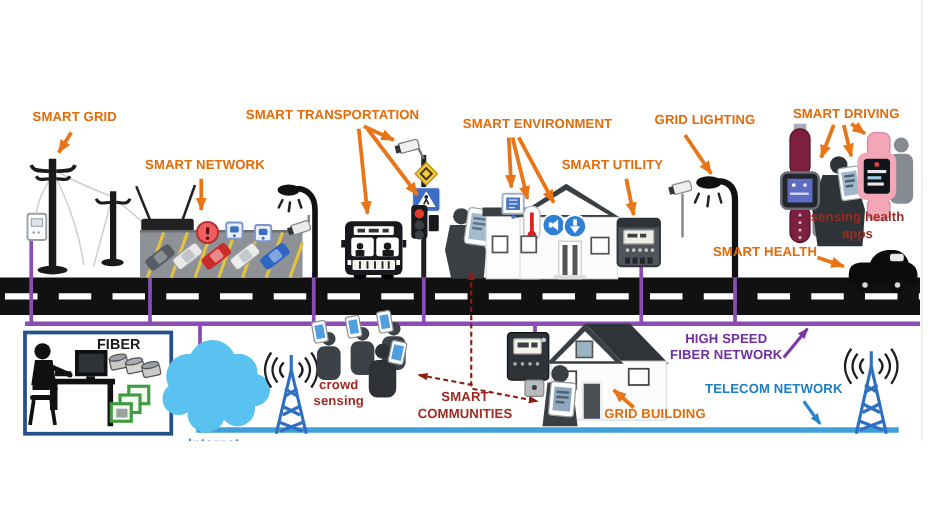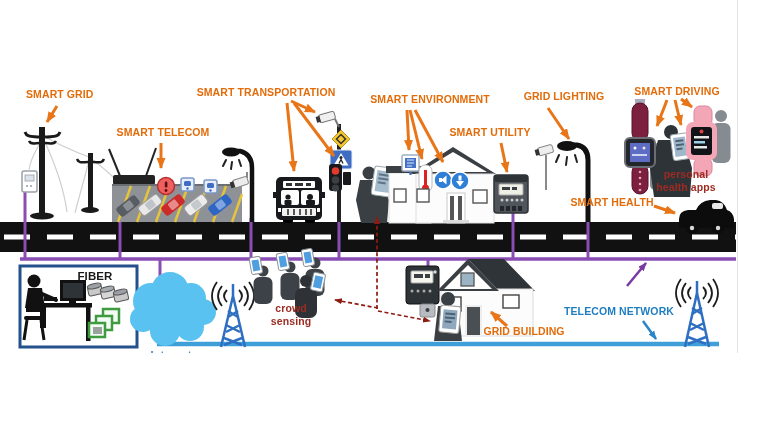--- a/index.html
+++ b/index.html
@@ -528,28 +528,30 @@
     <line x1="675" y1="100" x2="681" y2="125" marker-end="url(#mO)"></line>
     <line x1="681" y1="99" x2="692" y2="107" marker-end="url(#mO)"></line>
     <line x1="654" y1="206" x2="675" y2="213" marker-end="url(#mO)"></line>
     <line x1="507" y1="326" x2="491" y2="312" marker-end="url(#mO)"></line>
   </g>
   <line x1="627" y1="286" x2="646" y2="263" stroke="#7a3aa3" stroke-width="2.5" marker-end="url(#mP)"></line>
   <line x1="643" y1="321" x2="656" y2="339" stroke="#2a85c8" stroke-width="2.5" marker-end="url(#mB)"></line>
 </svg>
 
   <div class="lbl nowrap" style="left:26px;top:88px;width:72px;text-align:left;">SMART GRID</div>
-  <div class="lbl nowrap" style="left:116px;top:126px;width:94px;">SMART TELECOM</div>
+  <div class="lbl nowrap" style="left:116px;top:126px;width:94px;">SMART NETWORK</div>
   <div class="lbl nowrap" style="left:194px;top:86px;width:144px;">SMART TRANSPORTATION</div>
   <div class="lbl nowrap" style="left:368px;top:93px;width:124px;">SMART ENVIRONMENT</div>
   <div class="lbl nowrap" style="left:448px;top:126px;width:84px;">SMART UTILITY</div>
   <div class="lbl nowrap" style="left:517px;top:90px;width:94px;">GRID LIGHTING</div>
   <div class="lbl nowrap" style="left:632px;top:85px;width:90px;">SMART DRIVING</div>
-  <div class="lbl maroon" style="left:648px;top:168px;width:76px;">personal health apps</div>
+  <div class="lbl maroon" style="left:648px;top:168px;width:76px;">sensing health apps</div>
   <div class="lbl nowrap" style="left:567px;top:196px;width:90px;">SMART HEALTH</div>
   <div class="lbl nowrap" style="left:475px;top:325px;width:98px;">GRID BUILDING</div>
-  <div class="lbl maroon" style="left:264px;top:302px;width:54px;">crowd sensing</div>
+  <div class="lbl maroon" style="left:244px;top:302px;width:54px;">crowd sensing</div>
+  <div class="lbl maroon" style="left:328px;top:312px;width:88px;">SMART COMMUNITIES</div>
+  <div class="lbl purple" style="left:534px;top:265px;width:94px;">HIGH SPEED FIBER NETWORK</div>
   <div class="lbl blue nowrap" style="left:564px;top:305px;width:108px;">TELECOM NETWORK</div>
   <div class="lbl black nowrap" style="left:74px;top:270px;width:42px;">FIBER</div>
   <div class="lbl inet nowrap" style="left:142px;top:301px;width:58px;">Internet</div>
 
   <div class="edge"></div>
 </div>
 
 </body></html>

